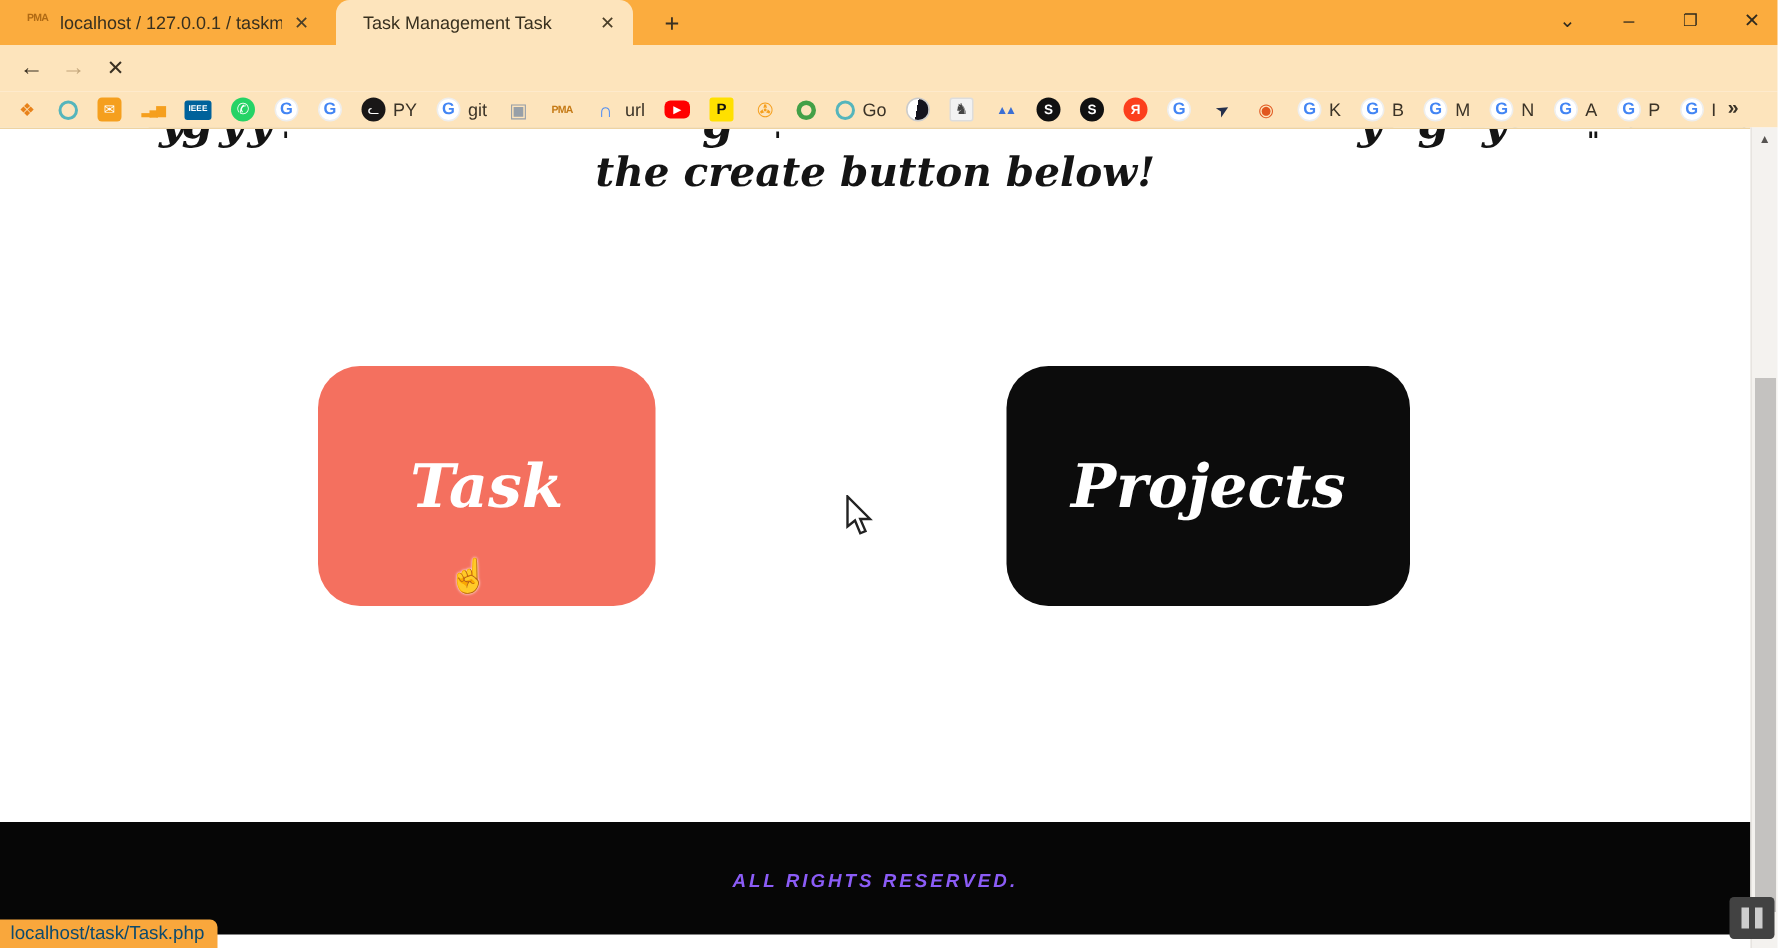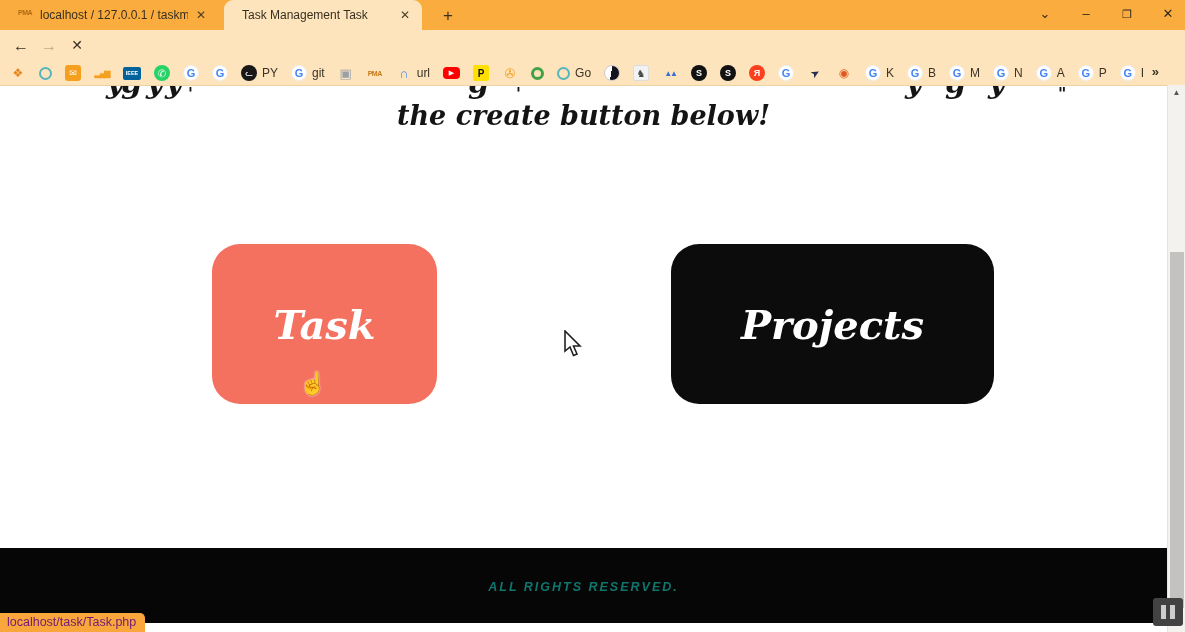--- a/index.html
+++ b/index.html
@@ -63,25 +63,25 @@
   .ic-eye { color:#e1571f; font-size:12px; }
   #bm-overflow { position:absolute; right:26px; top:64px; font-size:13px; color:#3b3327; font-weight:bold; }
 
   
   #content { position:absolute; left:0; top:85px; width:1167px; height:547px; background:#fff; border-top:1px solid #eed3a2; }
   #clip-strip { position:absolute; left:0; top:0; width:100%; height:17px; overflow:hidden; }
   .frag { position:absolute; font-family:"DejaVu Serif", serif; font-style:italic; font-weight:bold; font-size:30px; color:#141414; }
   #headline { position:absolute; left:0; top:14px; width:100%; text-align:center; font-family:"DejaVu Serif", serif; font-style:italic; font-weight:bold; font-size:27px; color:#141414; }
   .bigbtn { position:absolute; top:158px; height:160px; border:none; border-radius:28px; color:#fff; font-family:"DejaVu Serif", serif; font-style:italic; font-weight:bold; font-size:40px; cursor:pointer; }
   #task-btn { left:212px; width:225px; background:#f4705f; }
-  #projects-btn { left:671px; width:323px; background:#0c0c0c; }
+  #projects-btn { left:671px; width:269px; background:#0c0c0c; }
   #footer { position:absolute; left:0; top:462px; width:100%; height:75px; background:#060606; }
-  #footer-text { position:absolute; left:0; top:32px; width:100%; text-align:center; color:#0f766e; font-size:12.5px; font-weight:bold; text-transform:uppercase; letter-spacing:2px; font-style:italic; }
-
-  #status-bubble { position:absolute; left:0; top:613px; height:19px; background:#f9a73c; border-radius:0 5px 0 0; padding:2px 9px 0 7px; font-size:12.5px; color:#701a75; z-index:30; }
+  #footer-text { position:absolute; left:0; top:32px; width:100%; text-align:center; color:#8b5cf6; font-size:12.5px; font-weight:bold; text-transform:uppercase; letter-spacing:2px; font-style:italic; }
+
+  #status-bubble { position:absolute; left:0; top:613px; height:19px; background:#f9a73c; border-radius:0 5px 0 0; padding:2px 9px 0 7px; font-size:12.5px; color:#0c4a6e; z-index:30; }
 
   
   #scrollbar { position:absolute; right:0; top:85px; width:18px; height:547px; background:#f4f2ef; border-left:1px solid #e7e4e0; }
   #scroll-up { position:absolute; top:3px; left:0; width:100%; text-align:center; font-size:8px; color:#575452; }
   #scroll-thumb { position:absolute; left:2px; top:167px; width:14px; height:356px; background:#c4c2c0; }
 
   #pause-overlay { position:absolute; left:1153px; top:598px; width:30px; height:28px; background:#424242; border-radius:3px; z-index:40; display:flex; align-items:center; justify-content:center; gap:4px; }
   #pause-overlay .bar { width:5px; height:14px; background:#cdcdcd; }
 
   .cursor { position:absolute; z-index:50; }

